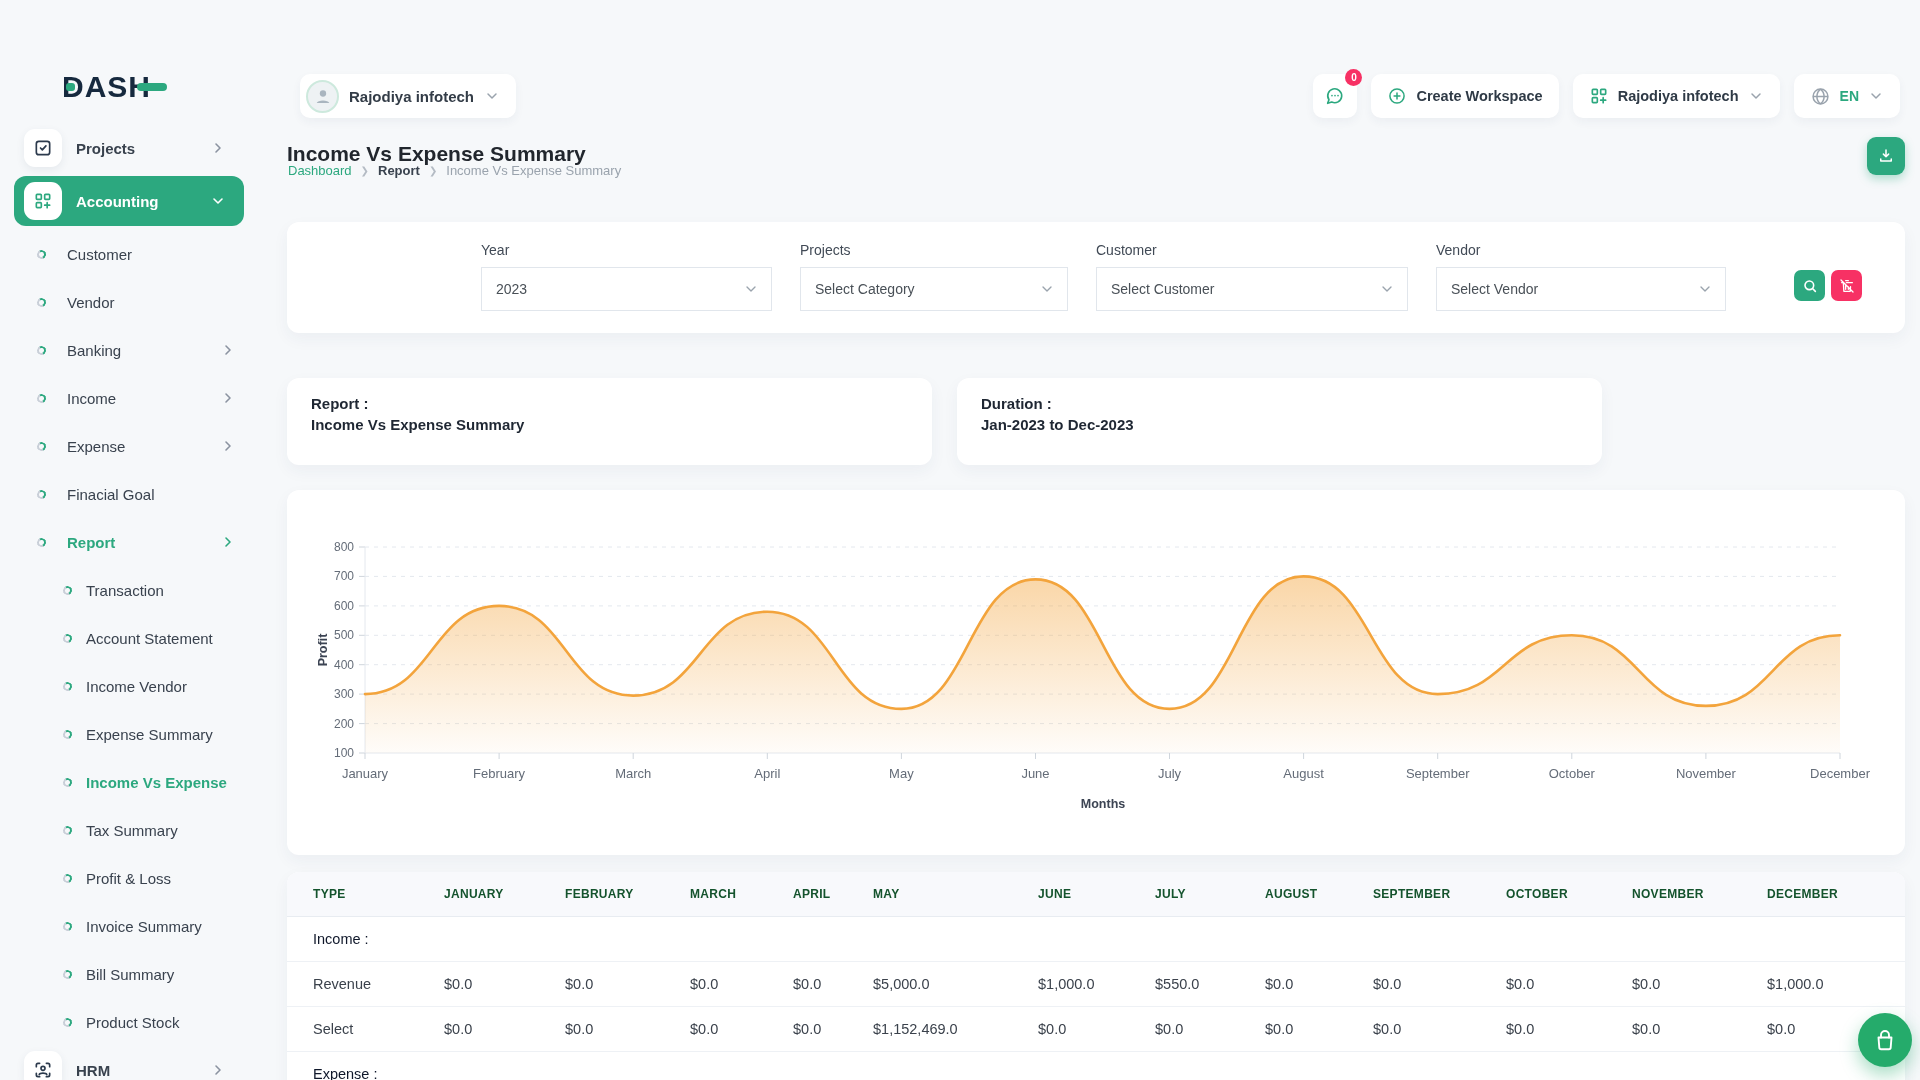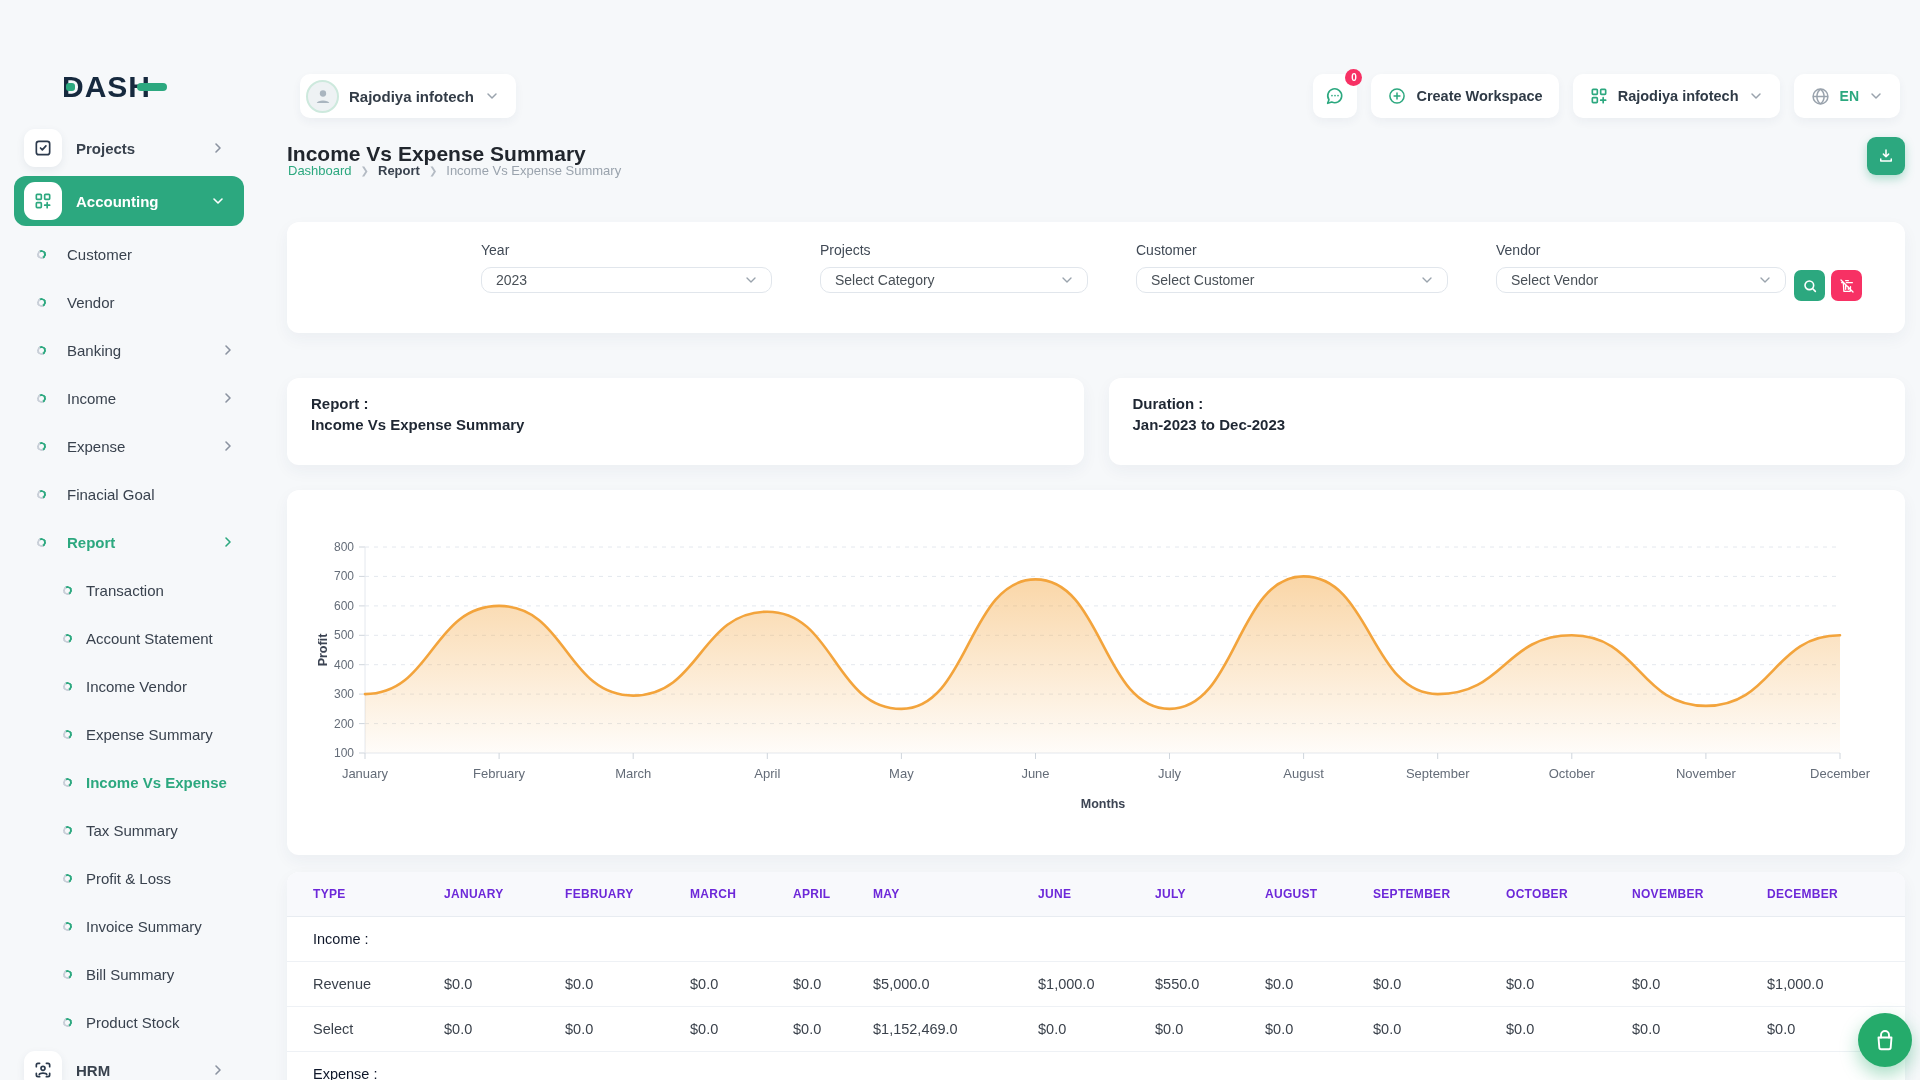--- a/index.html
+++ b/index.html
@@ -65,44 +65,44 @@
   .bc-cur { color:#9aa3ad; }
   .bc-sep { color:#b4bbc4; font-size:10px; }
 
   .dl-btn { position:absolute; right:0; top:137px; width:38px; height:38px; background:#2ca87f;
       border-radius:9px; display:flex; align-items:center; justify-content:center; color:#fff;
       cursor:pointer; box-shadow:0 4px 10px rgba(44,168,127,0.35); }
 
   .card { background:#ffffff; border-radius:12px; box-shadow:0 6px 16px rgba(46,63,99,0.05); }
 
   .filter-card { position:absolute; left:0; top:222px; width:1618px; height:111px; }
-  .filters { position:absolute; left:194px; top:20px; display:flex; gap:48px;justify-content:flex-end; }
+  .filters { position:absolute; left:194px; top:20px; display:flex; gap:28px;justify-content:flex-end; }
   .f-group { display:flex; flex-direction:column; }
   .f-label { font-size:14px; color:#414a56; margin-bottom:9px; }
-  .select { height:26px; border:1px solid #e1e6ec; border-radius:10px; background:#fff;
+  .select { height:44px; border:1px solid #e1e6ec; border-radius:0; background:#fff;
       display:flex; align-items:center; padding:0 12px 0 14px; font-size:14px; color:#495057; cursor:pointer; }
   .select .sel-text { flex:1; }
   .w291 { width:291px; } .w268 { width:268px; } .w312 { width:312px; } .w290 { width:290px; }
   .f-btns { position:absolute; right:43px; top:48px; display:flex; gap:6px; }
   .sq-btn { width:31px; height:31px; border-radius:7px; display:flex; align-items:center;
       justify-content:center; color:#fff; cursor:pointer; }
   .sq-green { background:#2ca87f; }
   .sq-pink { background:#f73164; }
 
-  .summary-row { position:absolute; left:0; top:378px; width:1618px; display:flex; gap:25px; }
+  .summary-row { position:absolute; left:0; top:378px; width:1315px; display:flex; gap:25px; }
   .summary-card { flex:1; height:87px; padding:17px 24px; }
   .sum-title { font-size:15px; font-weight:600; color:#1f2733; }
   .sum-value { font-size:15px; font-weight:700; color:#1f2733; margin-top:4px; }
 
   .chart-card { position:absolute; left:0; top:490px; width:1618px; height:365px; }
 
   .table-card { position:absolute; left:0; top:872px; width:1618px; height:260px; overflow:hidden; }
   table.data { width:100%; border-collapse:collapse; table-layout:fixed; }
   table.data thead th { background:#f8f9fc; height:44px; text-align:left; font-size:12px;
-      letter-spacing:.3px; color:#6d28d9; font-weight:700; padding:0 6px 0 26px; border-bottom:1px solid #e8ecf1; }
+      letter-spacing:.3px; color:#14532d; font-weight:700; padding:0 6px 0 26px; border-bottom:1px solid #e8ecf1; }
   table.data td { height:45px; font-size:14.5px; color:#3b424c; padding:0 6px 0 26px;
       border-bottom:1px solid #eef1f5; white-space:nowrap; overflow:hidden; }
   table.data tr.section td { color:#0f172a; }
 
   .fab { position:absolute; left:1858px; top:1013px; width:54px; height:54px; border-radius:50%;
       background:#25ab6b; color:#fff; display:flex; align-items:center; justify-content:center;
       box-shadow:0 8px 18px rgba(37,171,107,0.4); cursor:pointer; }
 </style>
 </head>
 <body>

